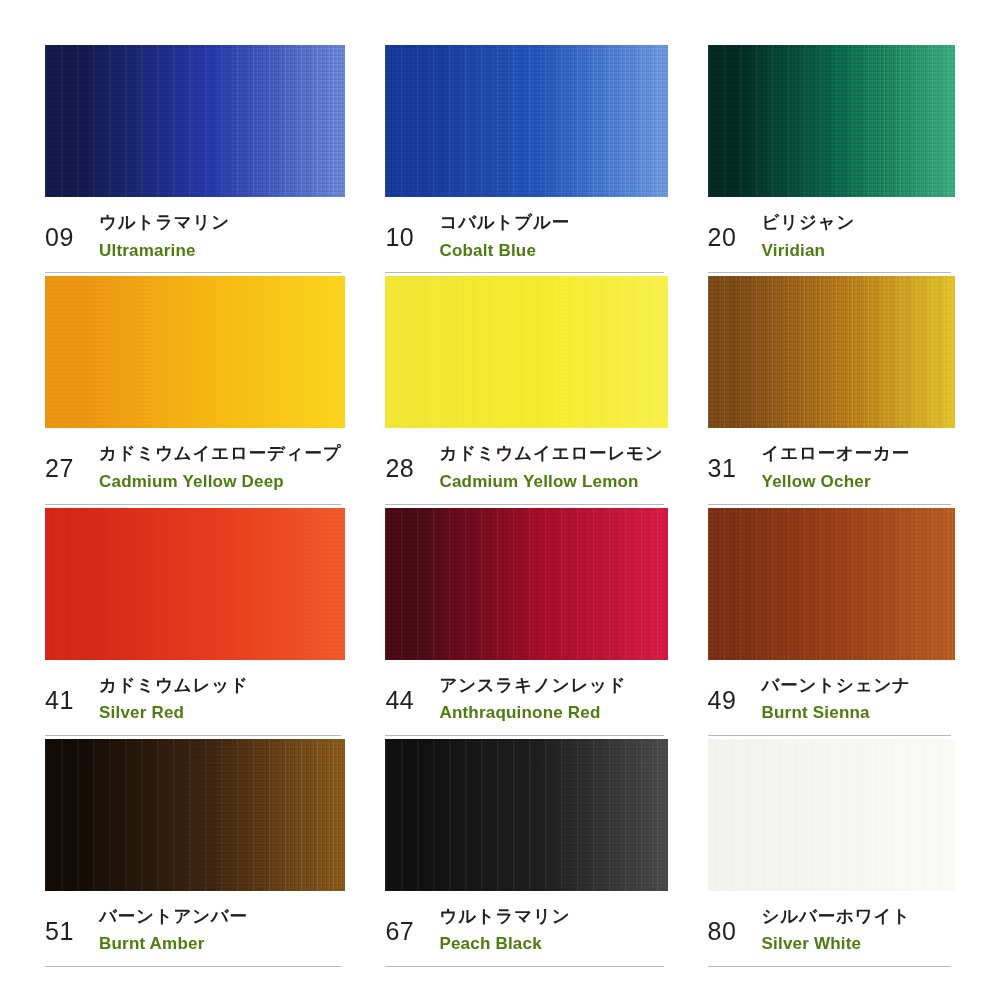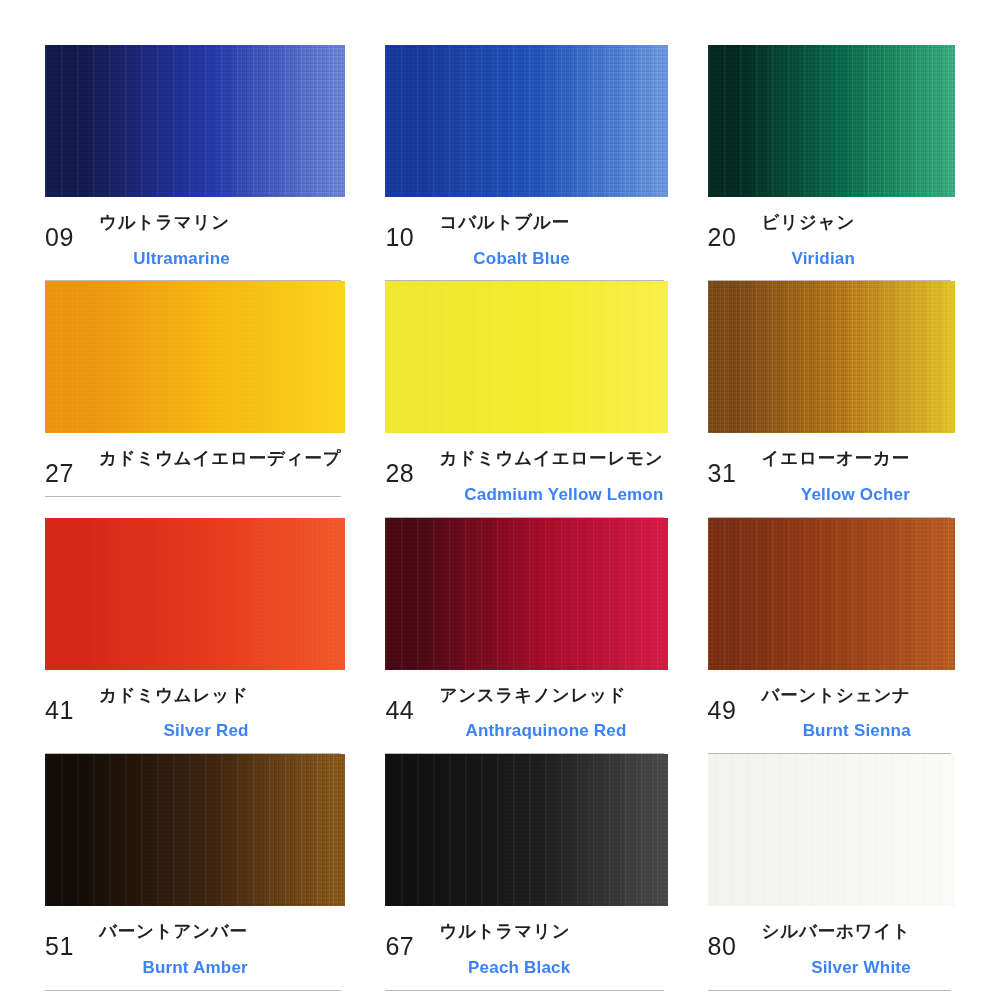--- a/index.html
+++ b/index.html
@@ -97,26 +97,25 @@
   }
   .jp {
     font-size: 17.5px;
     color: #231f20;
     line-height: 1.35;
     letter-spacing: 0.8px;
     white-space: nowrap;
   }
   .en {
     font-size: 17px;
-    color: #3b82f6;
+    color: #4d7c0f;
     line-height: 1.4;
     letter-spacing: 0.2px;
     white-space: nowrap;
-    margin-top: 12px;
-    text-align: right;
+    margin-top: 4px;
   }
 </style>
 </head>
 <body>
 
 <div id="chart">
     <div class="swatch-cell">
       <div class="swatch">
         <div class="paint" style="background: linear-gradient(90deg, rgb(19, 26, 77) 0%, rgb(19, 26, 77) 12%, rgb(36, 56, 168) 55%, rgb(107, 134, 214) 100%);"></div>
         <div class="weave"></div>
@@ -161,20 +160,21 @@
     <div class="swatch-cell">
       <div class="swatch light">
         <div class="paint" style="background: linear-gradient(90deg, rgb(235, 149, 18) 0%, rgb(235, 149, 18) 12%, rgb(246, 183, 18) 55%, rgb(251, 213, 29) 100%);"></div>
         <div class="weave"></div>
         <div class="streaks"></div>
       </div>
       <div class="label">
         <div class="num">27</div>
         <div class="names">
           <div class="jp">カドミウムイエローディープ</div>
+          <div class="en">Cadmium Yellow Deep</div>
         </div>
       </div>
     </div>
     <div class="swatch-cell">
       <div class="swatch light">
         <div class="paint" style="background: linear-gradient(90deg, rgb(242, 231, 52) 0%, rgb(242, 231, 52) 12%, rgb(245, 236, 46) 55%, rgb(247, 240, 74) 100%);"></div>
         <div class="weave"></div>
         <div class="streaks"></div>
       </div>
       <div class="label">

